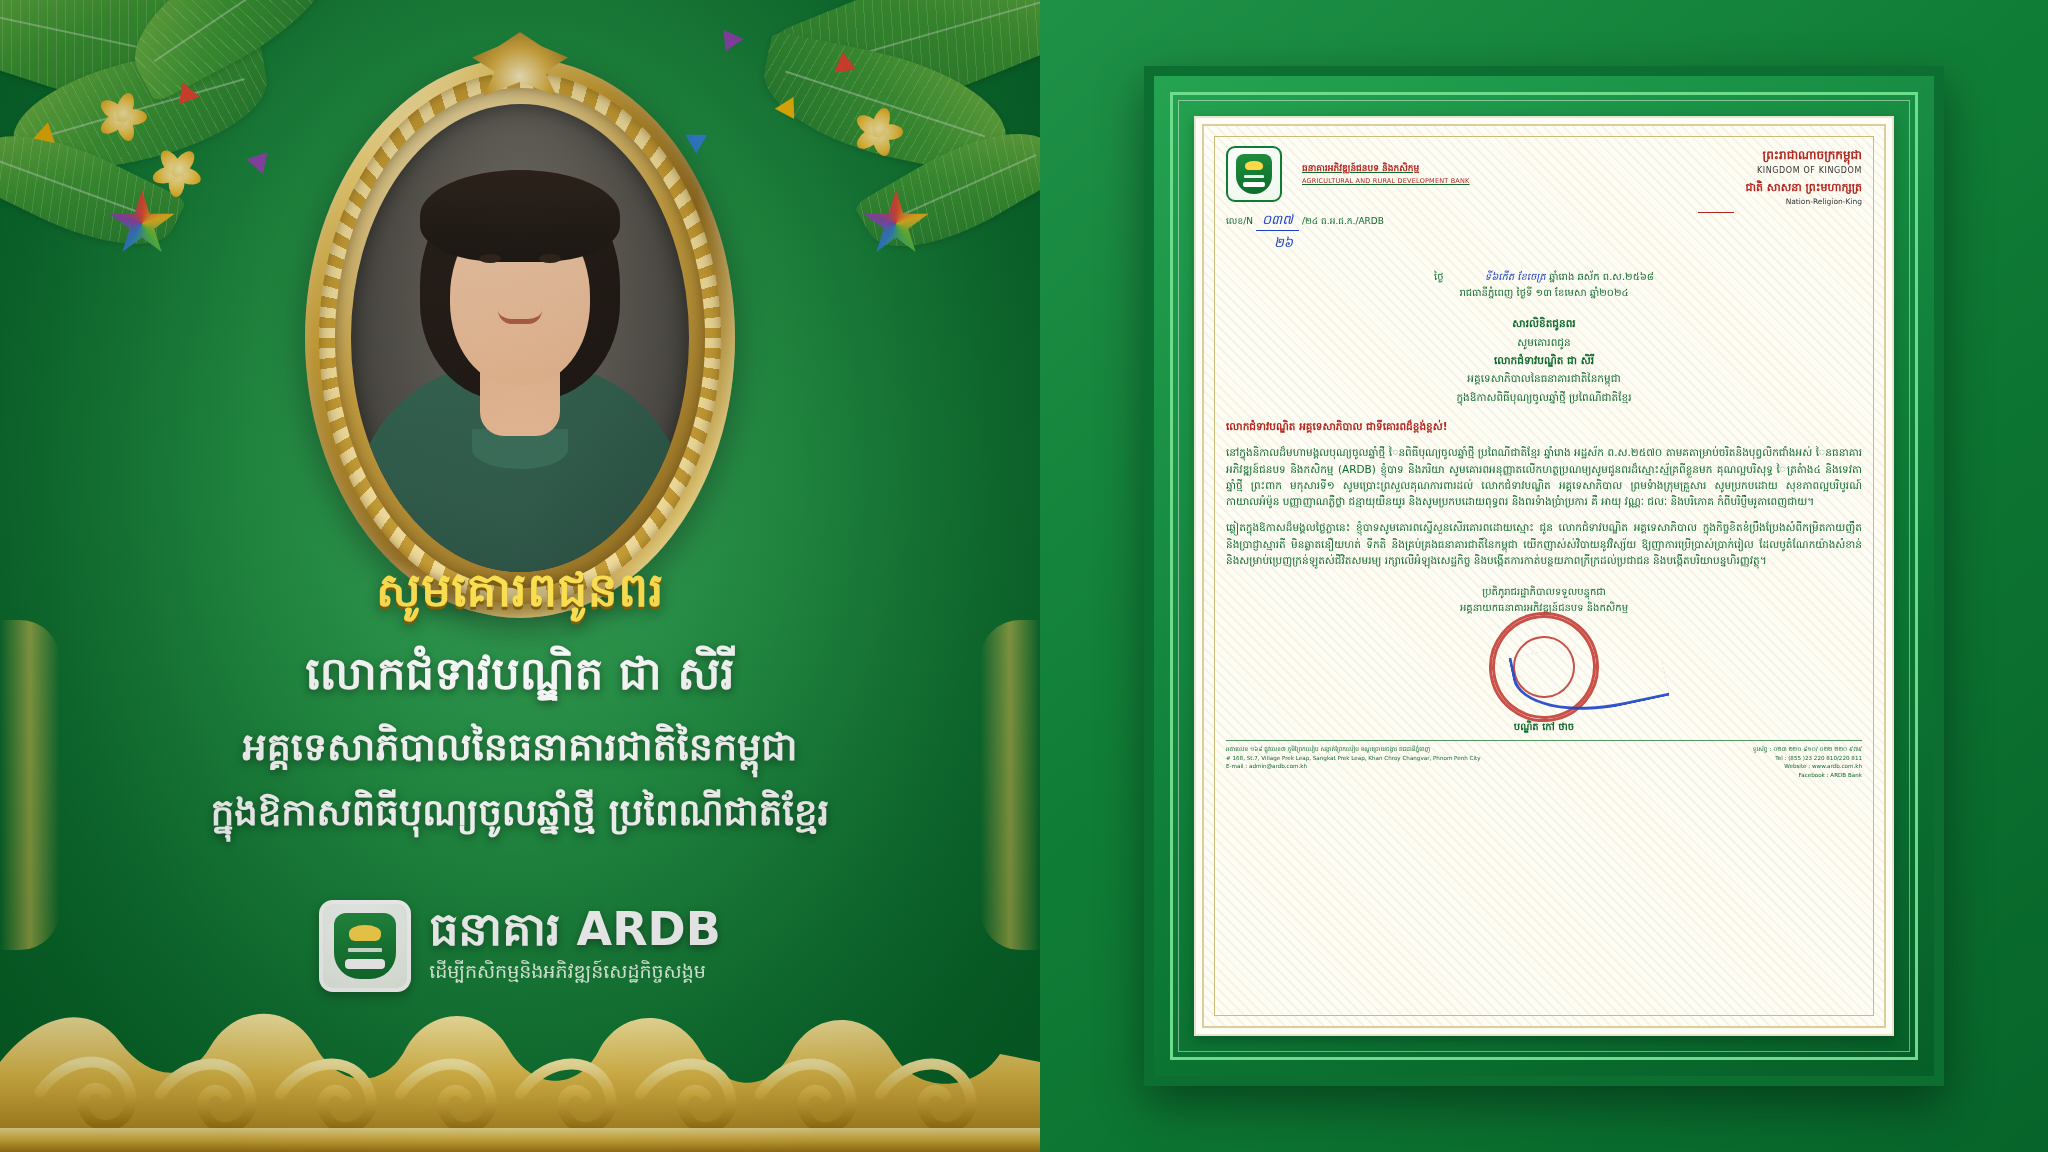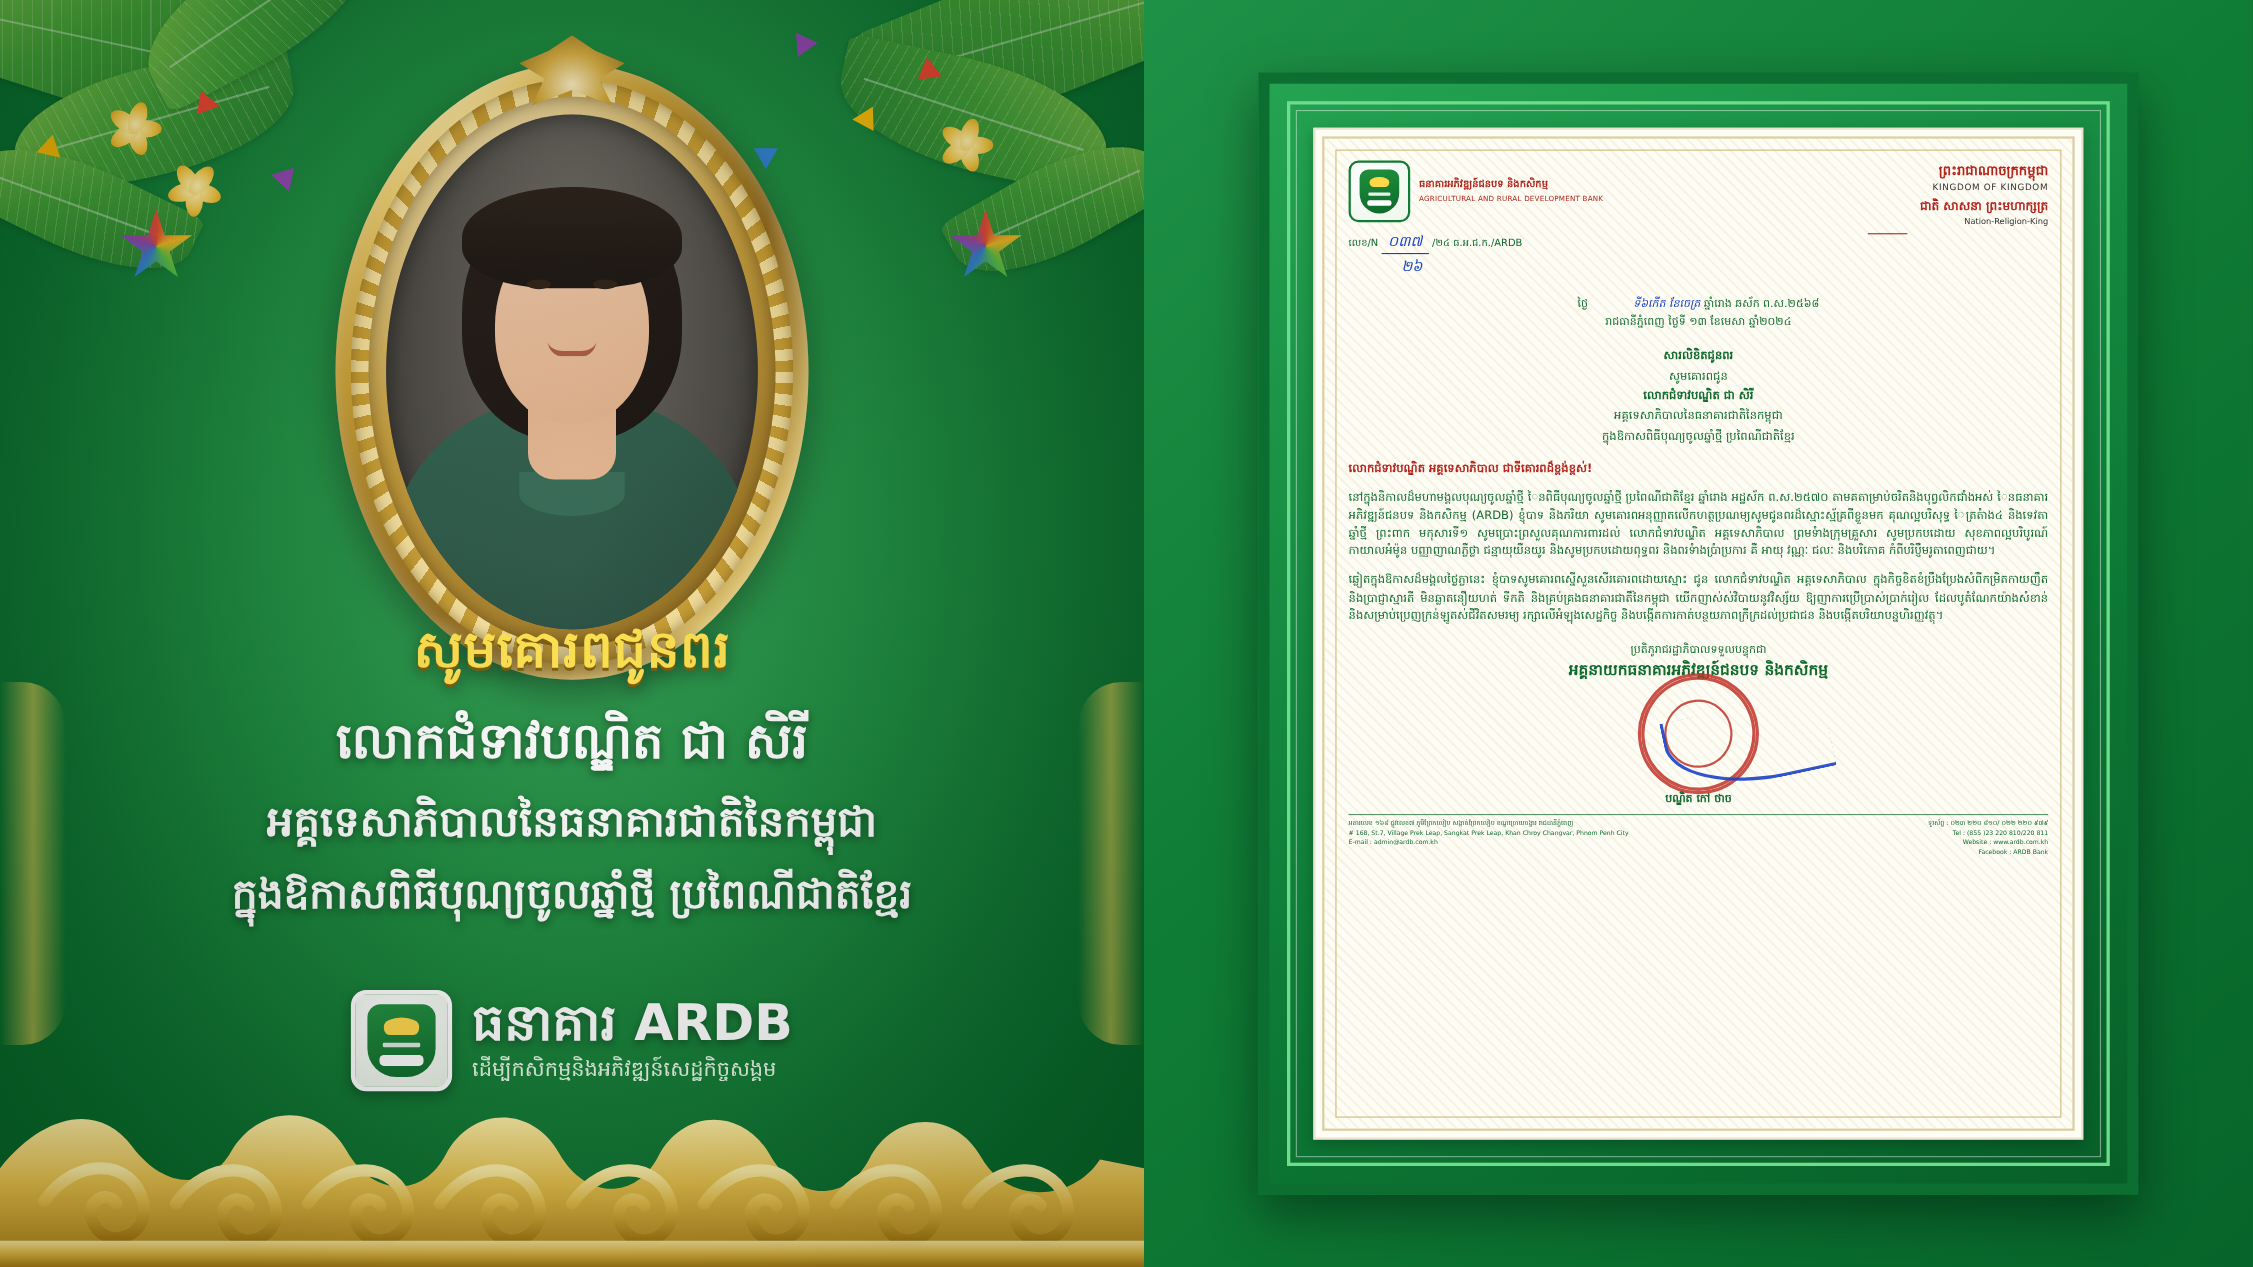--- a/index.html
+++ b/index.html
@@ -321,21 +321,21 @@
     font-size: 10.5px;
     line-height: 1.55;
   }
 
   .doc-head {
     display:flex; justify-content:space-between; align-items:flex-start;
   }
   .doc-head-left { width: 44%; }
   .doc-head-right { width: 46%; text-align:right; }
 
-  .bank-logo-row{ display:flex; align-items:center; gap:8px; }
+  .bank-logo-row{ display:flex; align-items:center; gap:20px;text-decoration:underline; }
   .bank-logo {
     width:56px; height:56px; border-radius:9px;
     background: radial-gradient(circle at 40% 30%, #ffffff, #eef6ea);
     border:2px solid #0f7c35;
     display:flex; align-items:center; justify-content:center;
     flex: 0 0 auto;
   }
   .bank-logo .sh{
     width:36px; height:40px;
     background: linear-gradient(170deg, #1f8f3d, #0c6b2a);
@@ -383,21 +383,21 @@
 
   .body-para{ margin-top: 10px; text-align: justify; }
 
   .sign-block{
     margin-top: 16px;
     text-align:center;
     position:relative;
     height: 150px;
   }
   .sign-block .st1{ font-size:10px; }
-  .sign-block .st2{ font-size:14px; font-weight:700; }
+  .sign-block .st2{ font-size:10px; font-weight:400; }
   .stamp{
     position:absolute; left:50%; top:28px; margin-left:-55px;
     width:110px; height:110px; border-radius:50%;
     border:3px solid #c0342b;
     box-shadow: inset 0 0 0 3px #c0342b;
     opacity:.85;
     display:flex; align-items:center; justify-content:center;
     color:#c0342b; font-size:7px; text-align:center;
     transform: rotate(-6deg);
   }

